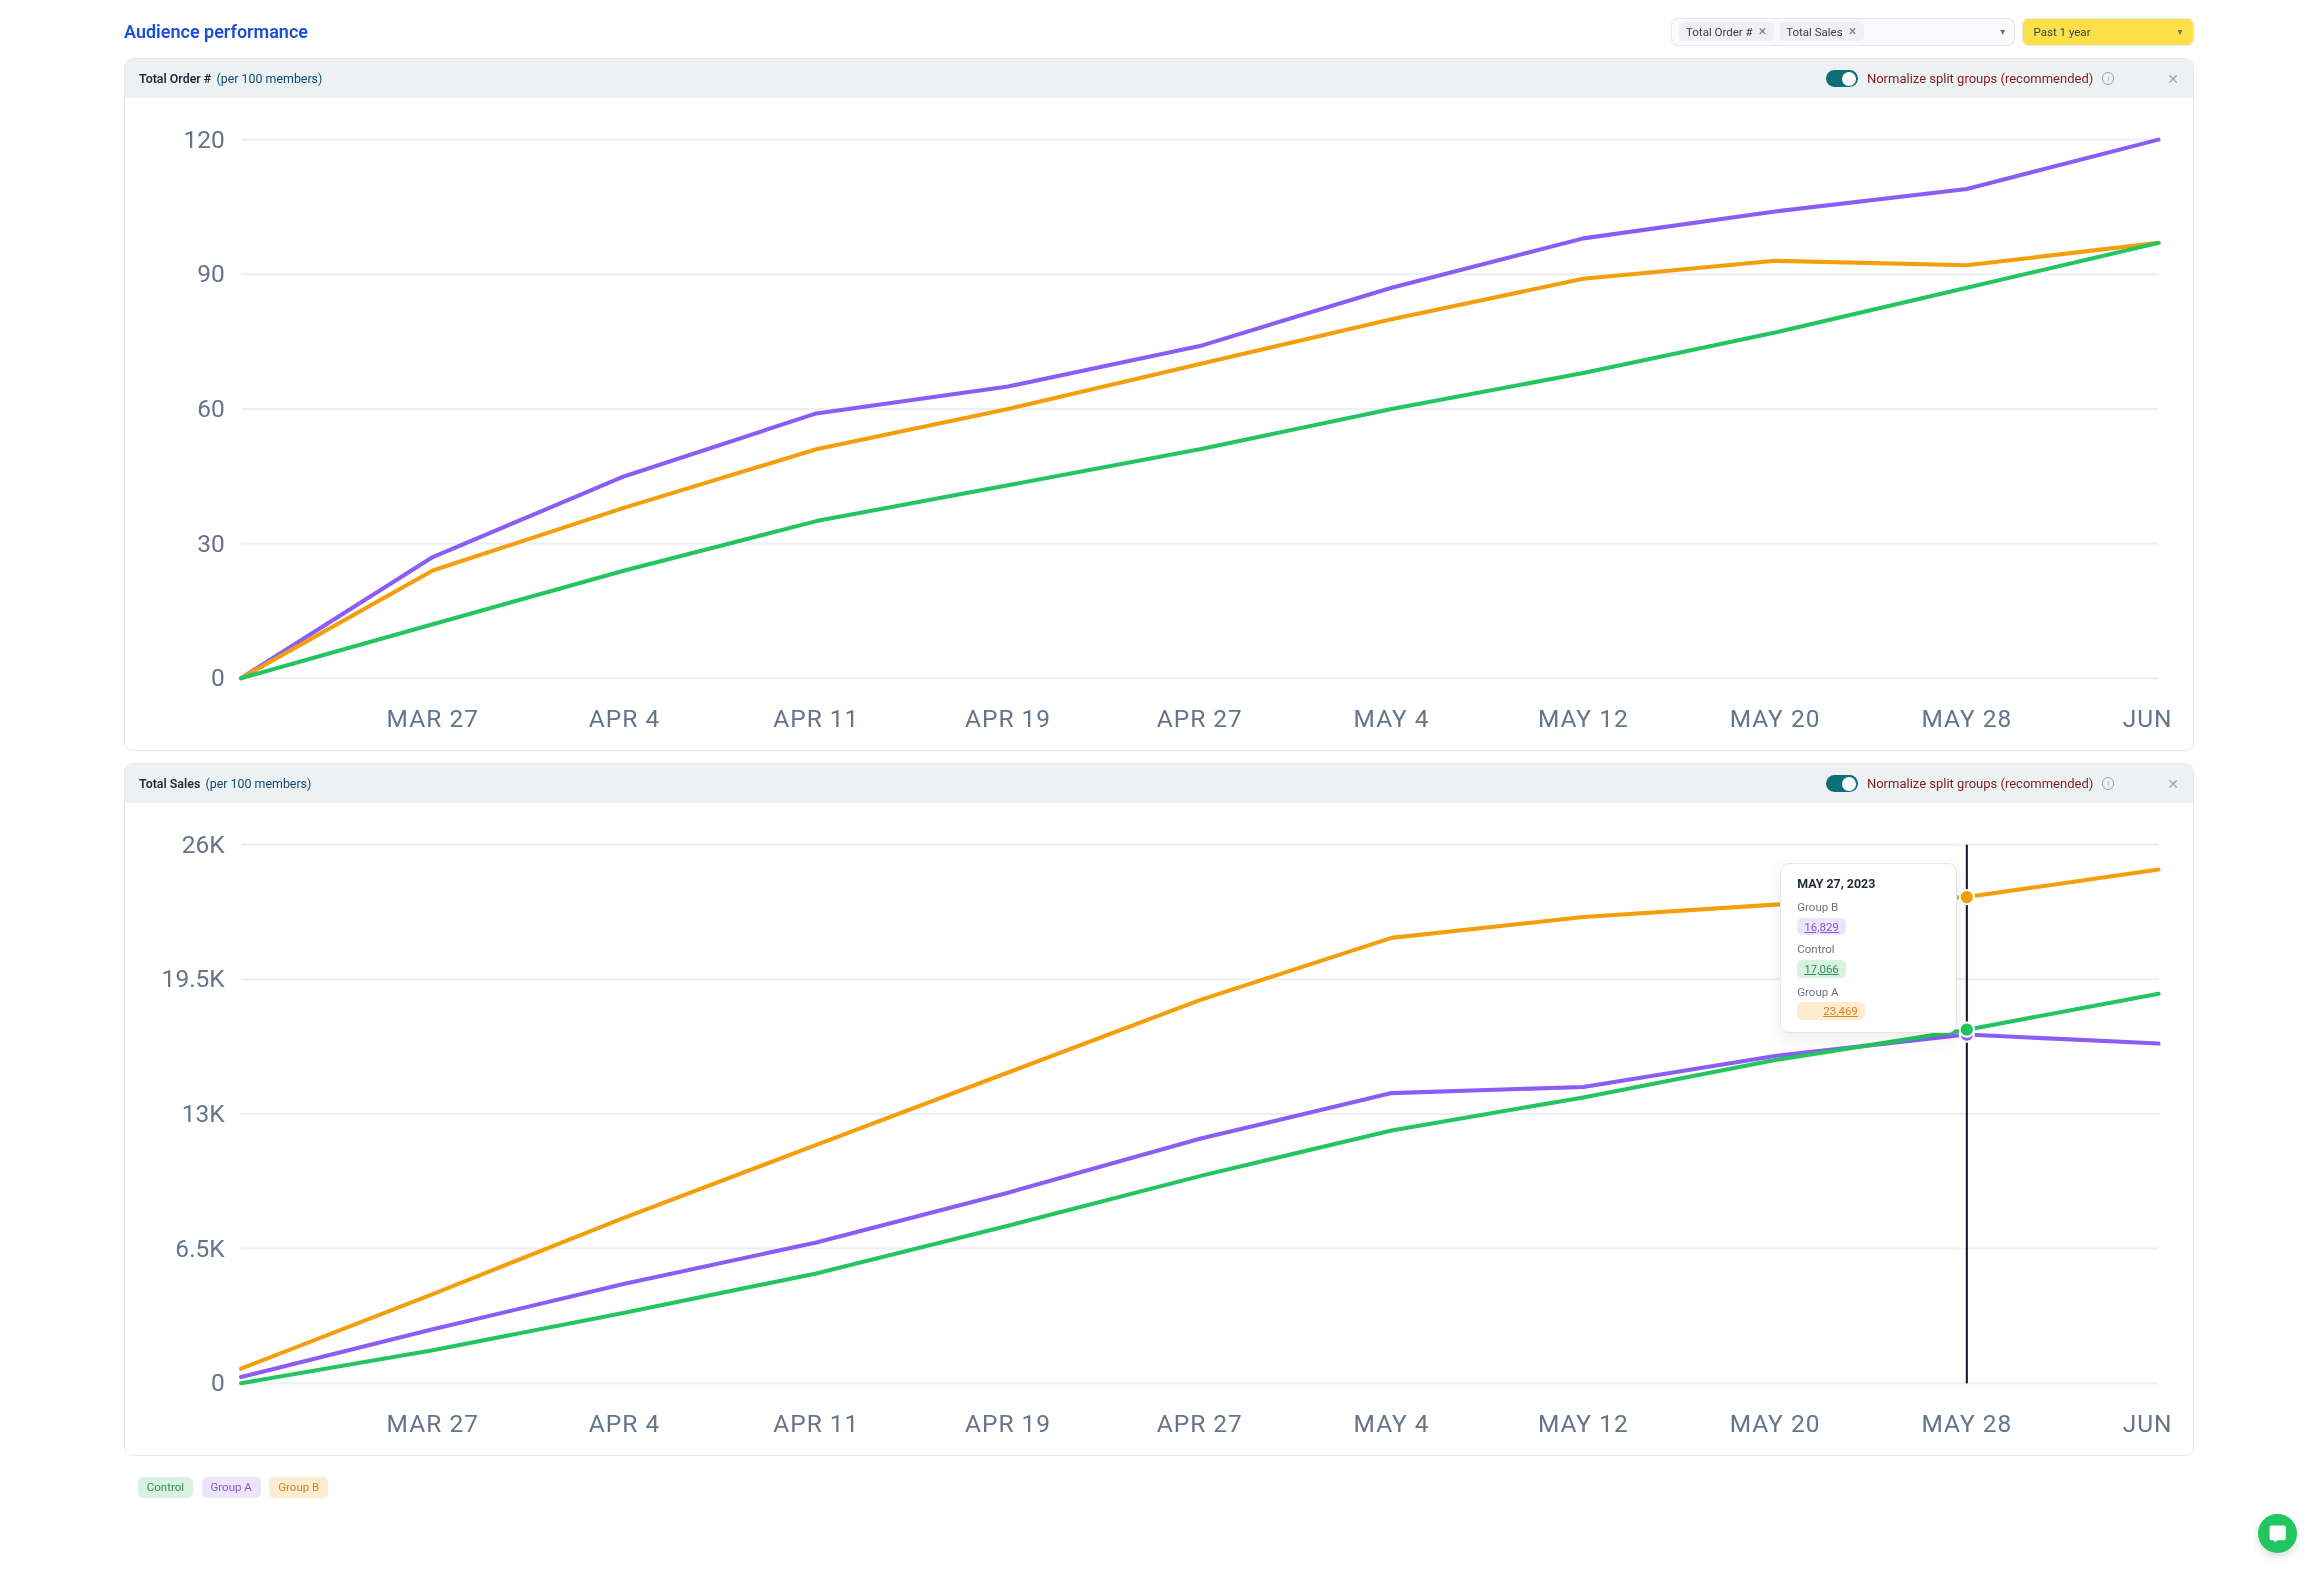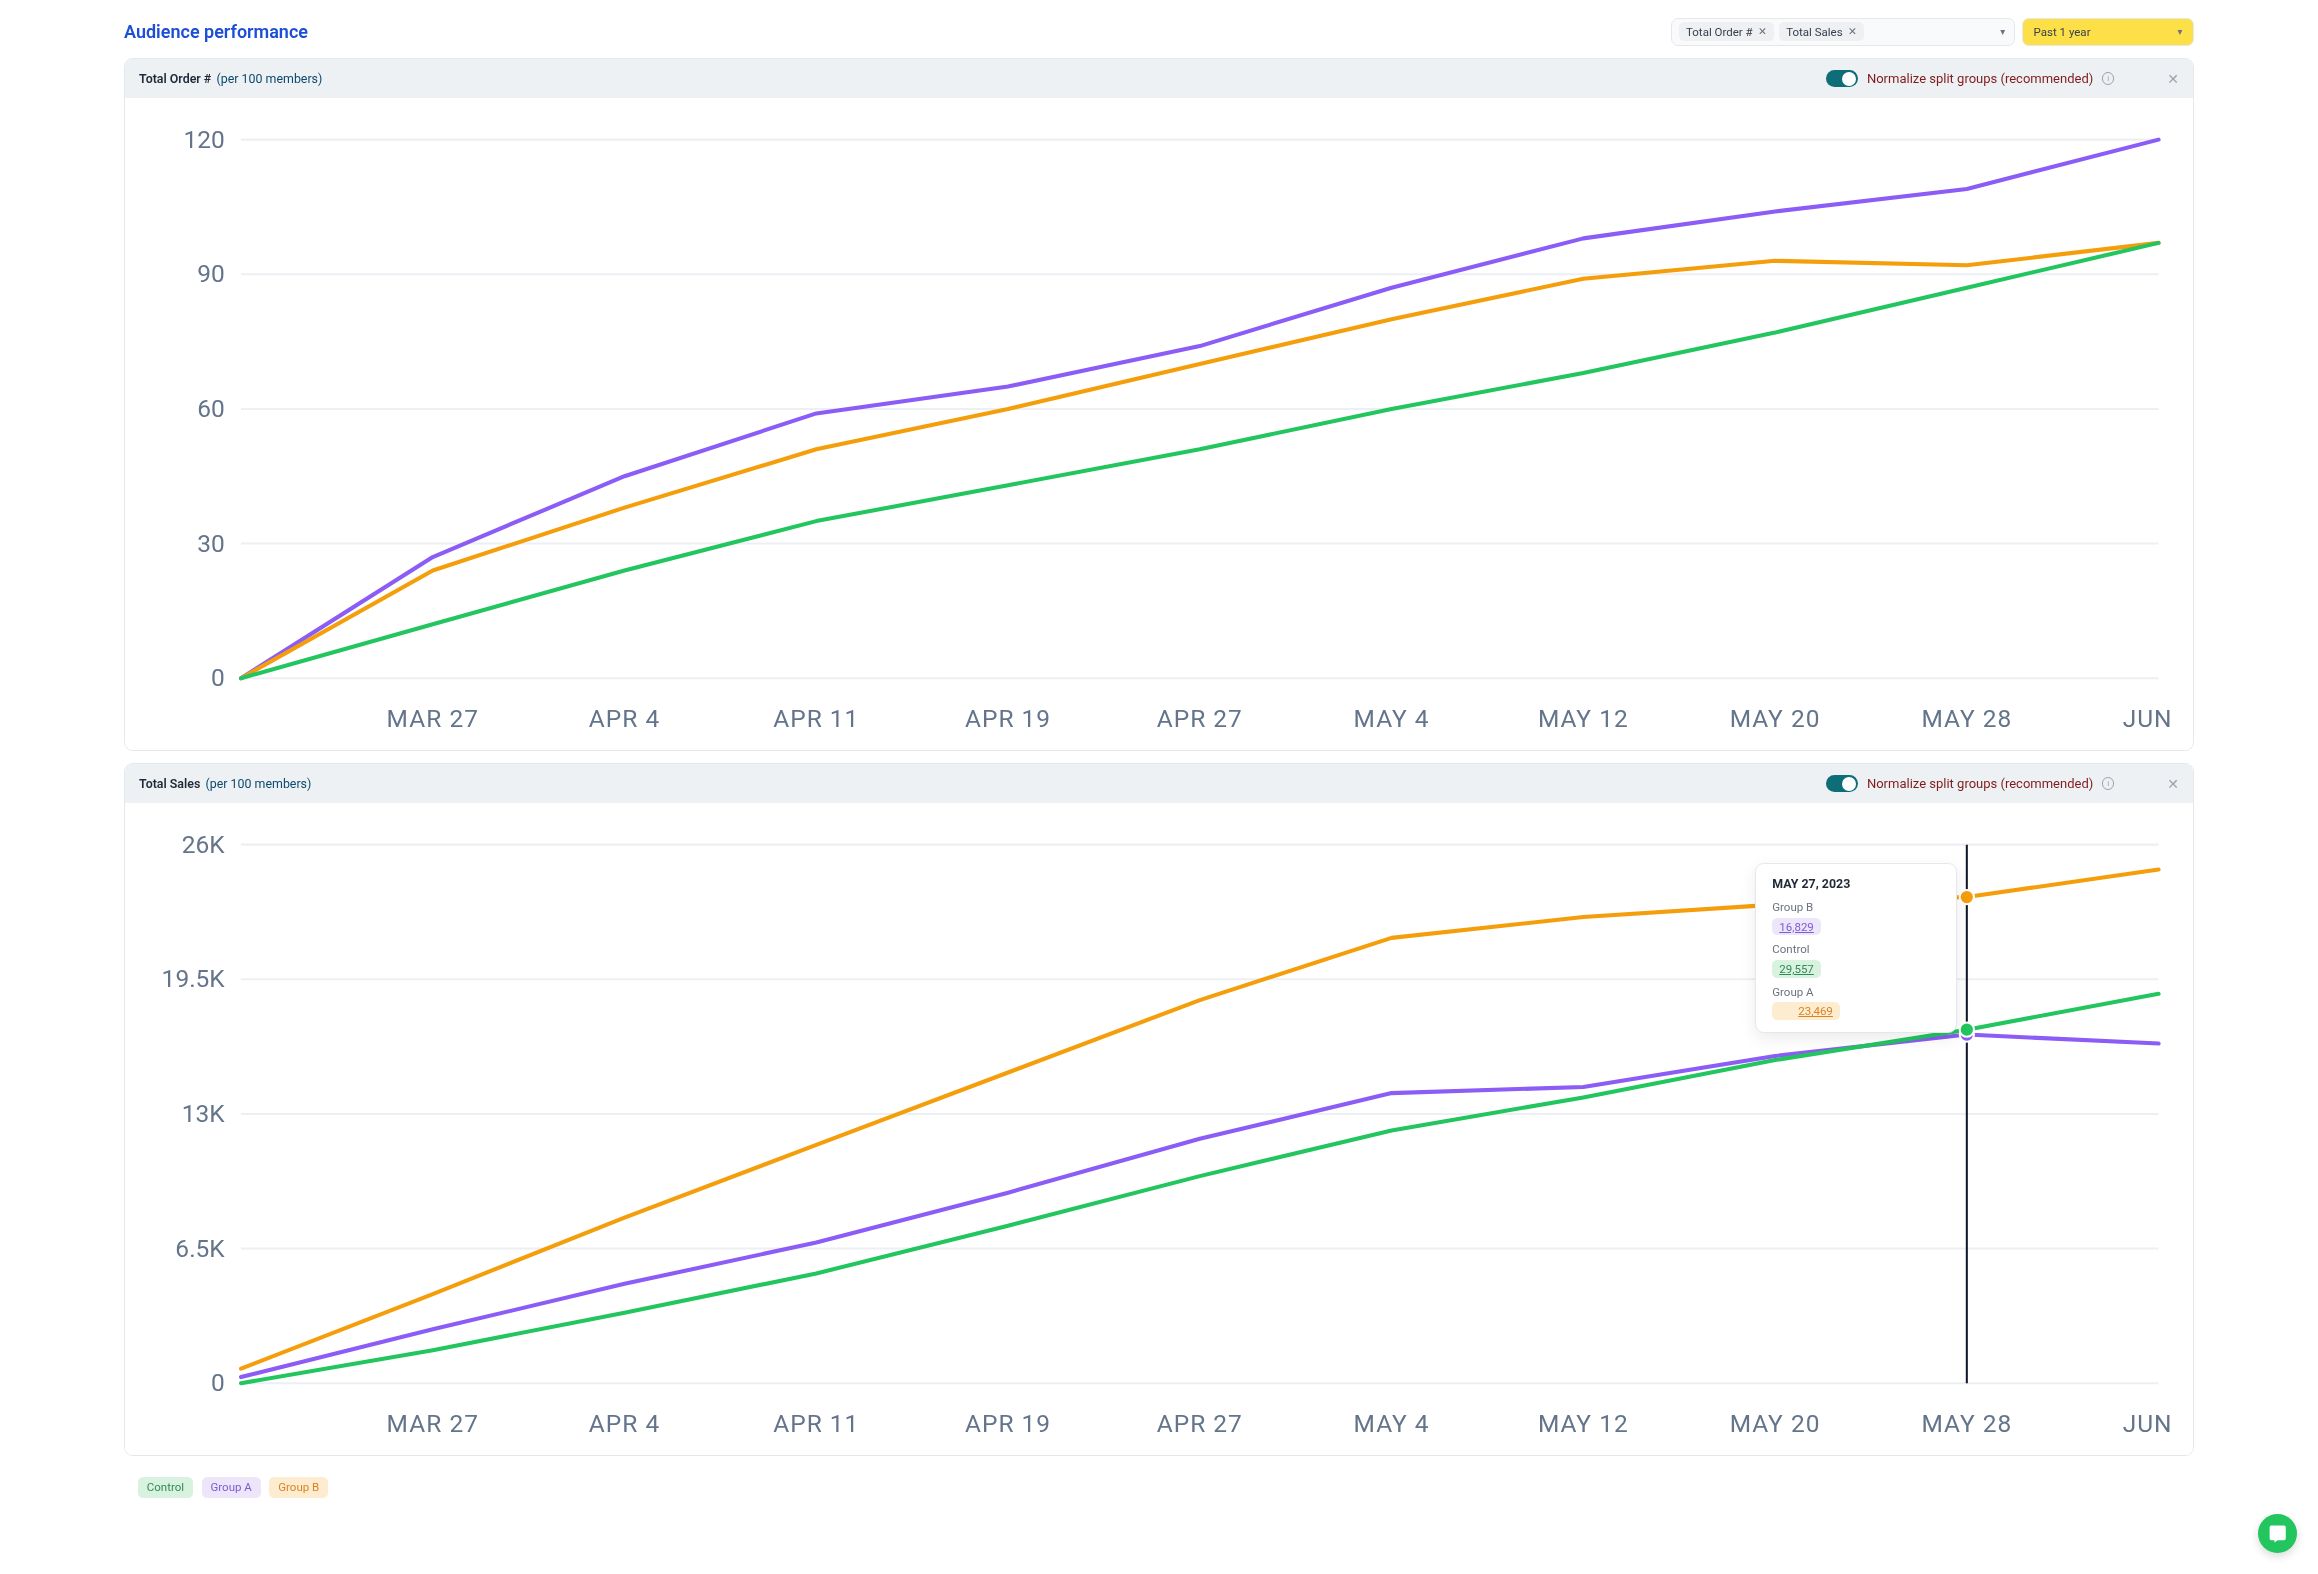--- a/index.html
+++ b/index.html
@@ -175,21 +175,21 @@
 .legend-control { background: #d9f2df; color: #2e8b57; }
 .legend-groupb  { background: #ede6fb; color: #7c5bd1; }
 .legend-groupa  { background: #fdeccf; color: #d98324; }
 .tooltip {
   position: absolute;
   background: #ffffff;
   border: 0.9px solid #e5e7eb;
   border-radius: 8.8px;
   box-shadow: 0 5.3px 16px rgba(0,0,0,0.08);
   padding: 12.4px 16px;
-  width: 202px;
+  width: 177px;
 }
 .tooltip-date {
   font-size: 12.4px;
   font-weight: 700;
   color: #1f2937;
   margin-bottom: 8.8px;
 }
 .tooltip-row {
   margin-bottom: 7px;
 }
@@ -335,21 +335,21 @@
         <circle cx="896" cy="106.71446153846155" r="3.5" fill="#22c55e" stroke="#ffffff" stroke-width="1"></circle>
       </svg>
     <div class="tooltip" id="tooltip" style="right: 11.4%; top: 60px;">
       <div class="tooltip-date">MAY 27, 2023</div>
       <div class="tooltip-row">
         <div class="tooltip-group-name">Group B</div>
         <span class="tooltip-val tt-b">16,829</span>
       </div>
       <div class="tooltip-row">
         <div class="tooltip-group-name">Control</div>
-        <span class="tooltip-val tt-c">29,557</span>
+        <span class="tooltip-val tt-c">17,066</span>
       </div>
       <div class="tooltip-row" style="margin-bottom:0;">
         <div class="tooltip-group-name">Group A</div>
         <span class="tooltip-val tt-a">23,469</span>
       </div>
     </div>
   </div>
 </div>
 
 <div class="legend">

